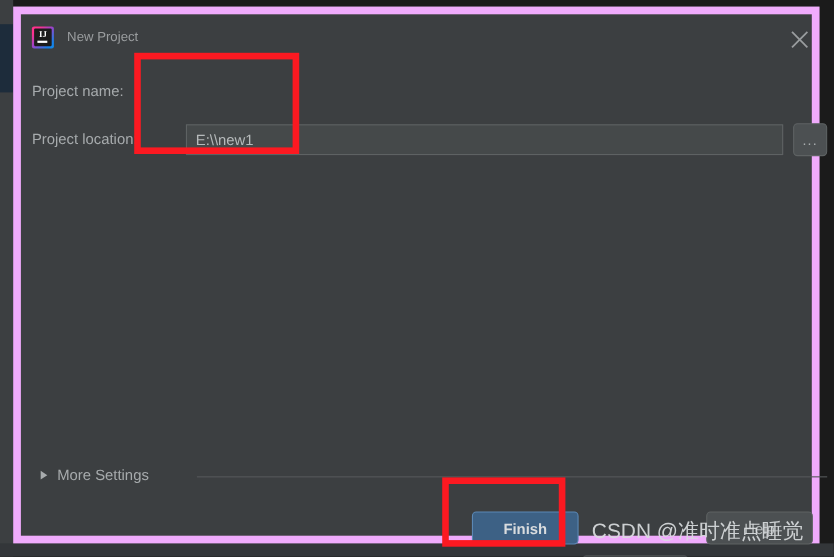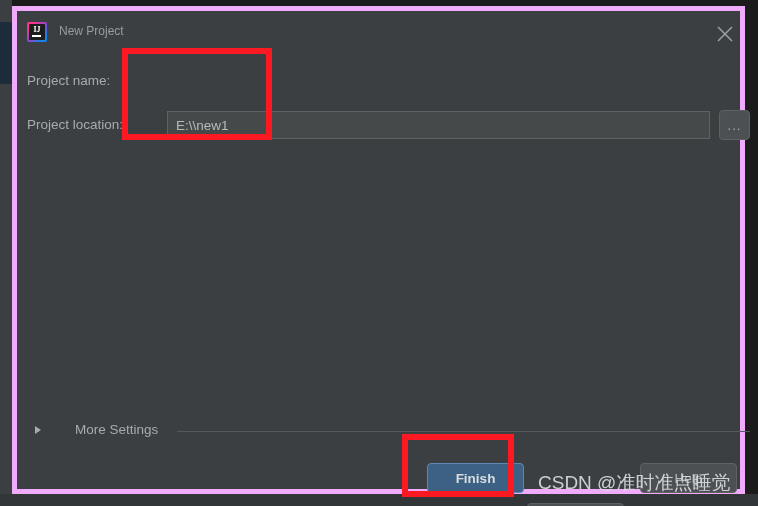--- a/index.html
+++ b/index.html
@@ -39,21 +39,21 @@
     position: absolute; left: 745px; top: 0; width: 13px; height: 494px;
     background: #1b1b1b;
   }
 
   
   .dialog {
     position: absolute;
     left: 12px; top: 6px;
     width: 733px; height: 488px;
     background: #3c3f41;
-    border: 5px solid #f0abfc;
+    border: 7px solid #f0abfc;
   }
 
   
   .titlebar {
     position: absolute; left: 0; top: 0; width: 731px; height: 44px;
   }
   .app-icon {
     position: absolute; left: 10px; top: 11px;
     width: 20px; height: 20px;
     background: linear-gradient(135deg,#ff318c 0%, #ff318c 18%, #9b43c9 48%, #1a7fe8 82%, #0d8ae8 100%);
@@ -125,21 +125,20 @@
     text-align: center;
     color: #a9adaf; font-size: 13px; letter-spacing: 1px;
     line-height: 1;
   }
 
   
   .more-settings {
     position: absolute; left: 18px; top: 411px;
     display: flex; align-items: center;
     cursor: pointer;
-    gap: 25px;
   }
   .tri {
     width: 0; height: 0;
     border-left: 6px solid #a7abad;
     border-top: 4.5px solid transparent;
     border-bottom: 4.5px solid transparent;
     margin-right: 9px;
   }
   .more-settings-label {
     font-size: 13.5px; color: #a7abad; white-space: nowrap;

